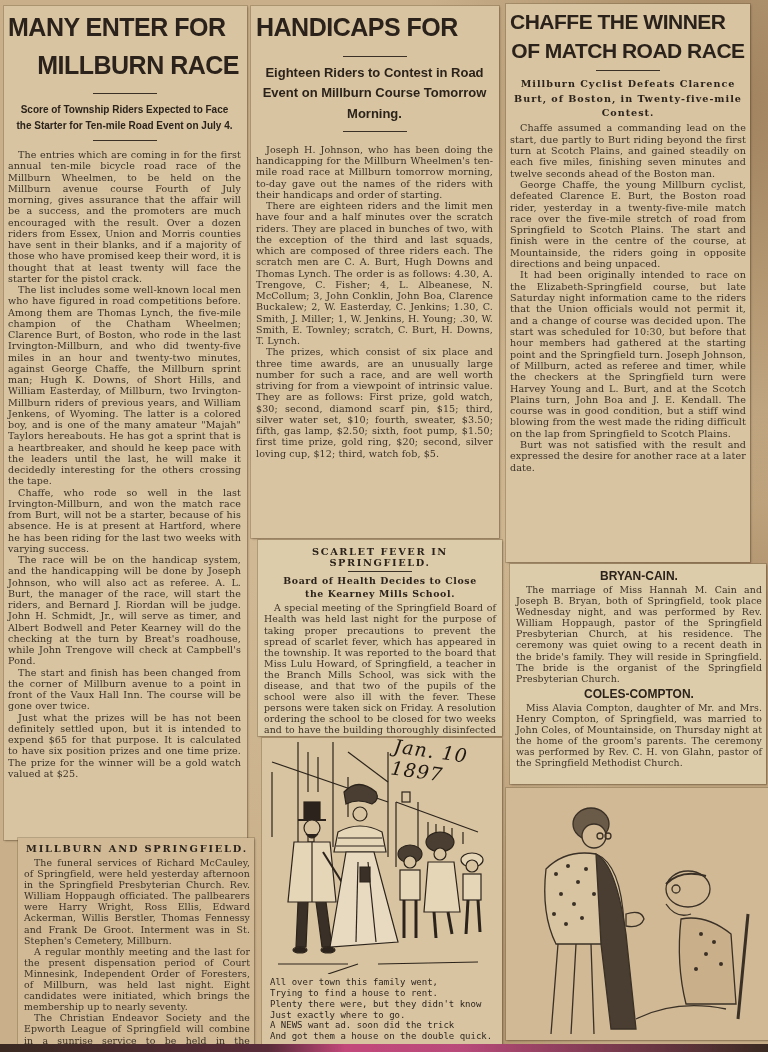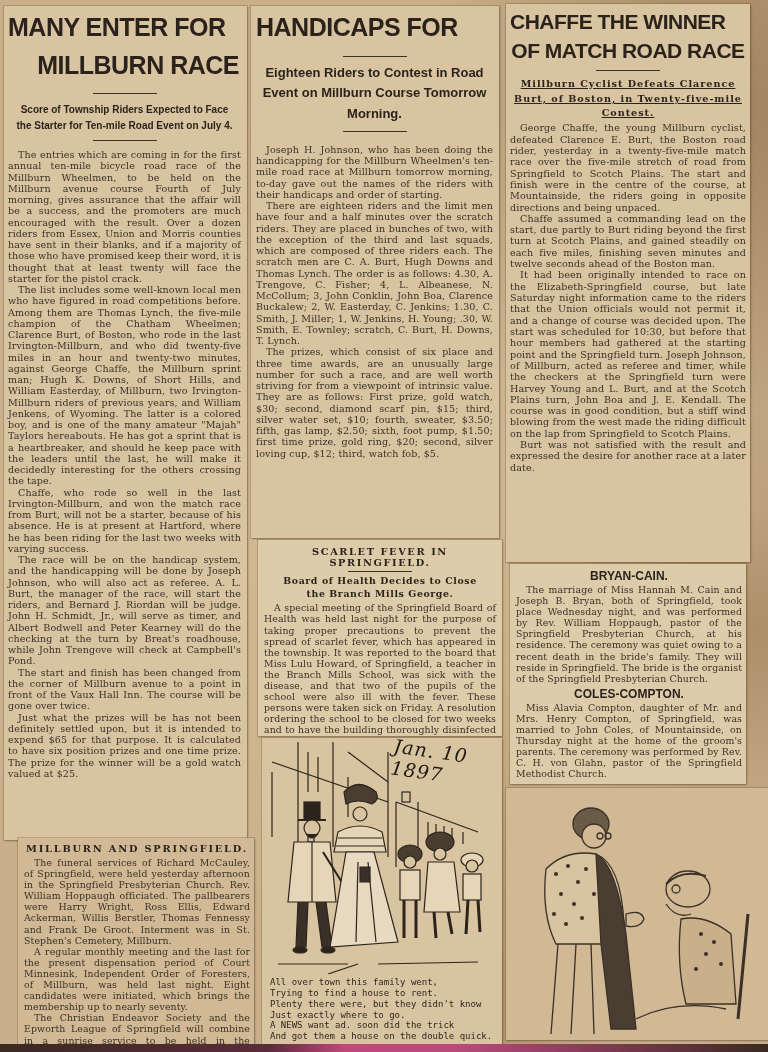--- a/index.html
+++ b/index.html
@@ -121,21 +121,21 @@
         <p>There are eighteen riders and the limit men have four and a half minutes over the scratch riders. They are placed in bunches of two, with the exception of the third and last squads, which are composed of three riders each. The scratch men are C. A. Burt, Hugh Downs and Thomas Lynch. The order is as follows: 4.30, A. Trengove, C. Fisher; 4, L. Albeanese, N. McCollum; 3, John Conklin, John Boa, Clarence Buckalew; 2, W. Easterday, C. Jenkins; 1.30, C. Smith, J. Miller; 1, W. Jenkins, H. Young; .30, W. Smith, E. Townley; scratch, C. Burt, H. Downs, T. Lynch.</p>
         <p>The prizes, which consist of six place and three time awards, are an unusually large number for such a race, and are well worth striving for from a viewpoint of intrinsic value. They are as follows: First prize, gold watch, $30; second, diamond scarf pin, $15; third, silver water set, $10; fourth, sweater, $3.50; fifth, gas lamp, $2.50; sixth, foot pump, $1.50; first time prize, gold ring, $20; second, silver loving cup, $12; third, watch fob, $5.</p>
       </div>
     </div>
   </div>
 
   <div class="clip light" style="left:258px; top:540px; width:244px; height:196px;">
     <div style="padding:4px 6px 0 6px;">
       <div class="sub" style="letter-spacing:1.6px;">SCARLET FEVER IN SPRINGFIELD.</div>
       <div class="rule" style="margin:3px auto;"></div>
-      <div class="subdeck" style="padding:0 10px;">Board of Health Decides to Close the Branch Mills George.</div>
+      <div class="subdeck" style="padding:0 10px;">Board of Health Decides to Close the Kearney Mills School.</div>
       <div class="body" style="margin-top:2px;">
         <p>A special meeting of the Springfield Board of Health was held last night for the purpose of taking proper precautions to prevent the spread of scarlet fever, which has appeared in the township. It was reported to the board that Miss Lulu Howard, of Springfield, a teacher in the Branch Mills School, was sick with the disease, and that two of the pupils of the school were also ill with the fever. These persons were taken sick on Friday. A resolution ordering the school to be closed for two weeks and to have the building thoroughly disinfected was adopted.</p>
       </div>
 
     </div>
   </div>
 
   <div class="clip" style="left:262px; top:738px; width:240px; height:306px;">
     <div style="position:absolute; left:6px; top:4px; width:232px; height:232px;">
       <svg width="232" height="232" viewBox="0 0 232 232" fill="none" stroke="#2c241c" stroke-width="1.2">
@@ -213,31 +213,31 @@
     </div>
   </div>
 
   <div class="clip" style="left:506px; top:4px; width:244px; height:558px;">
     <div style="padding:6px 4px 0 4px;">
       <h1 class="hl" style="font-size:21px;">
         <span class="l1">CHAFFE THE WINNER</span>
         <span class="l2" style="margin-top:6px;text-align:center;">OF MATCH ROAD RACE</span>
       </h1>
       <div class="rule" style="margin-top:8px;"></div>
-      <div class="subdeck" style="font-size:9.6px; letter-spacing:1px; line-height:1.5;text-decoration:underline;">Millburn Cyclist Defeats Clarence Burt, of Boston, in Twenty-five-mile Contest.</div>
+      <div class="subdeck" style="font-size:9.6px; letter-spacing:1px; line-height:1.5;">Millburn Cyclist Defeats Clarence Burt, of Boston, in Twenty-five-mile Contest.</div>
       <div class="body" style="margin-top:2px; font-size:9.6px;">
+        <p>Chaffe assumed a commanding lead on the start, due partly to Burt riding beyond the first turn at Scotch Plains, and gained steadily on each five miles, finishing seven minutes and twelve seconds ahead of the Boston man.</p>
         <p>George Chaffe, the young Millburn cyclist, defeated Clarence E. Burt, the Boston road rider, yesterday in a twenty-five-mile match race over the five-mile stretch of road from Springfield to Scotch Plains. The start and finish were in the centre of the course, at Mountainside, the riders going in opposite directions and being unpaced.</p>
-        <p>Chaffe assumed a commanding lead on the start, due partly to Burt riding beyond the first turn at Scotch Plains, and gained steadily on each five miles, finishing seven minutes and twelve seconds ahead of the Boston man.</p>
         <p>It had been originally intended to race on the Elizabeth-Springfield course, but late Saturday night information came to the riders that the Union officials would not permit it, and a change of course was decided upon. The start was scheduled for 10:30, but before that hour members had gathered at the starting point and the Springfield turn. Joseph Johnson, of Millburn, acted as referee and timer, while the checkers at the Springfield turn were Harvey Young and L. Burt, and at the Scotch Plains turn, John Boa and J. E. Kendall. The course was in good condition, but a stiff wind blowing from the west made the riding difficult on the lap from Springfield to Scotch Plains.</p>
         <p>Burt was not satisfied with the result and expressed the desire for another race at a later date.</p>
       </div>
     </div>
   </div>
 
-  <div class="clip light" style="left:510px; top:564px; width:236px; height:220px;">
+  <div class="clip light" style="left:510px; top:564px; width:256px; height:220px;">
     <div style="padding:4px 4px 0 6px;">
       <div class="marriage-h">BRYAN-CAIN.</div>
       <div class="body">
         <p>The marriage of Miss Hannah M. Cain and Joseph B. Bryan, both of Springfield, took place Wednesday night, and was performed by Rev. William Hoppaugh, pastor of the Springfield Presbyterian Church, at his residence. The ceremony was quiet owing to a recent death in the bride's family. They will reside in Springfield. The bride is the organist of the Springfield Presbyterian Church.</p>
       </div>
       <div class="marriage-h" style="margin-top:3px;">COLES-COMPTON.</div>
       <div class="body">
         <p>Miss Alavia Compton, daughter of Mr. and Mrs. Henry Compton, of Springfield, was married to John Coles, of Mountainside, on Thursday night at the home of the groom's parents. The ceremony was performed by Rev. C. H. von Glahn, pastor of the Springfield Methodist Church.</p>
       </div>
     </div>

